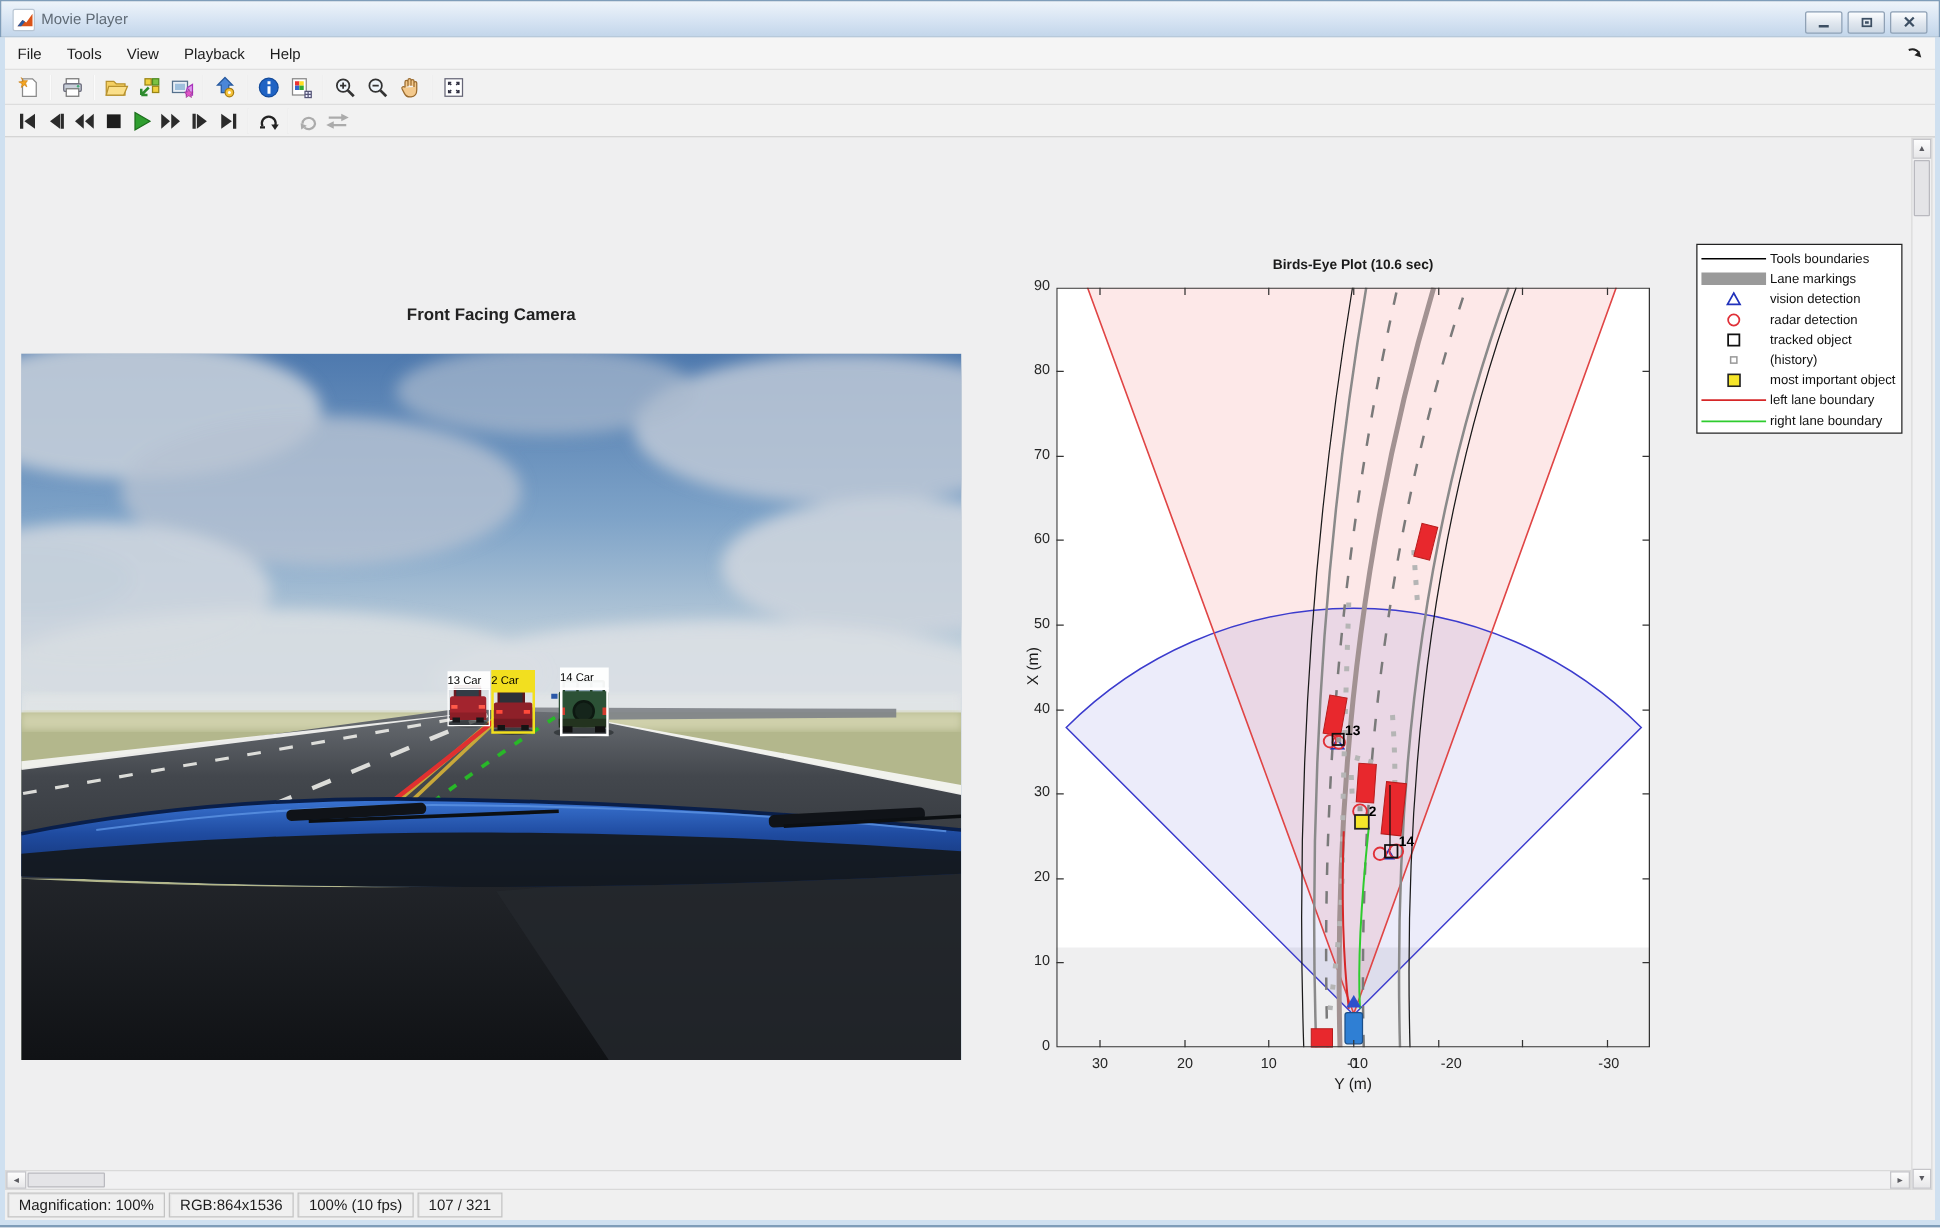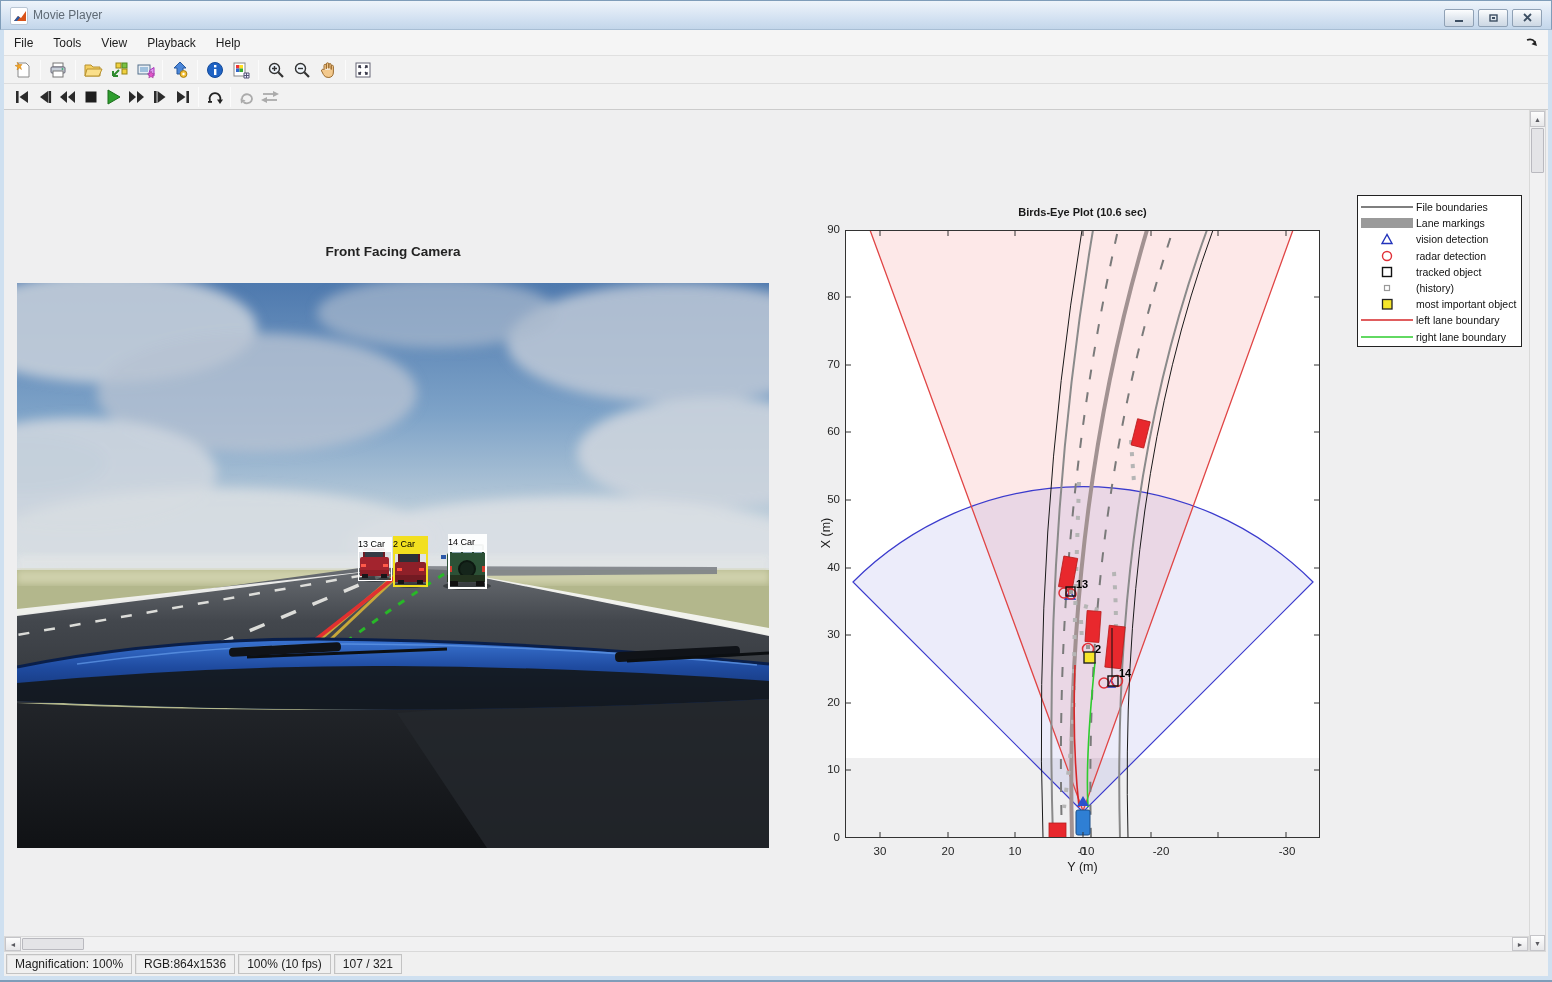--- a/index.html
+++ b/index.html
@@ -530,21 +530,21 @@
 <div class="abs" id="plot-xlabel">Y (m)</div>
 <div class="abs" id="plot-ylabel">X (m)</div>
 
 <div class="abs" id="legend">
   <div class="lg-row">
       <span class="lg-swatch">
         <svg width="52" height="12">
           <line x1="0" y1="6" x2="52" y2="6" stroke="#000" stroke-width="1.2"></line>
         </svg>
       </span>
-      <span class="lg-label">File boundaries</span>
+      <span class="lg-label">Tools boundaries</span>
     </div>
   <div class="lg-row">
       <span class="lg-swatch">
         <svg width="52" height="12">
           <rect x="0" y="1" width="52" height="10" fill="#9a9a9a"></rect>
         </svg>
       </span>
       <span class="lg-label">Lane markings</span>
     </div>
   <div class="lg-row">

